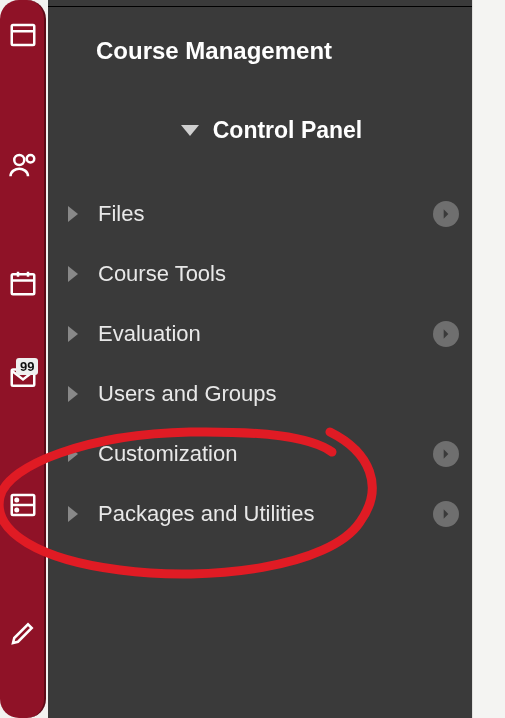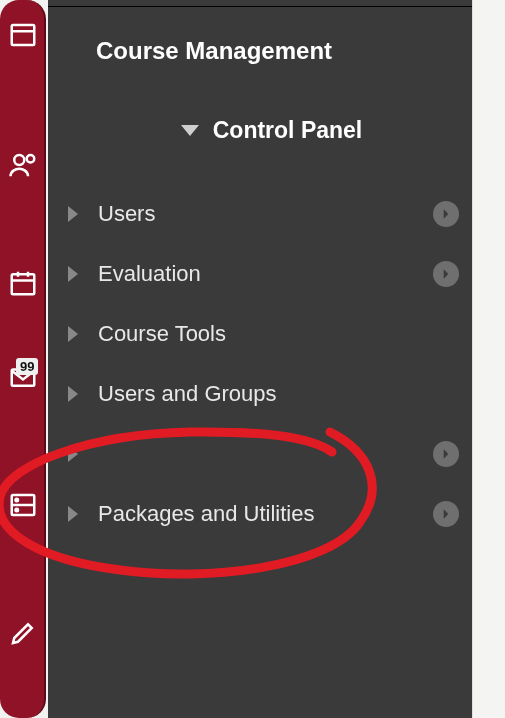--- a/index.html
+++ b/index.html
@@ -210,51 +210,52 @@
 
     <div class="section-title">Course Management</div>
 
     <div class="header-row">
       <span class="tri-down"></span>
       <span class="hlabel">Control Panel</span>
     </div>
 
     <div class="item-row">
       <span class="tri-right"></span>
-      <span class="ilabel">Users</span>
-      <span class="go-arrow">
-          <svg viewBox="0 0 24 24">
-            <path d="M8 4l8 8-8 8z"></path>
-          </svg>
-        </span>
+      <span class="ilabel">Files</span>
+      <span class="go-arrow">
+          <svg viewBox="0 0 24 24">
+            <path d="M8 4l8 8-8 8z"></path>
+          </svg>
+        </span>
+    </div>
+
+    <div class="item-row">
+      <span class="tri-right"></span>
+      <span class="ilabel">Course Tools</span>
     </div>
 
     <div class="item-row">
       <span class="tri-right"></span>
       <span class="ilabel">Evaluation</span>
       <span class="go-arrow">
           <svg viewBox="0 0 24 24">
             <path d="M8 4l8 8-8 8z"></path>
           </svg>
         </span>
     </div>
 
-    <div class="item-row">
-      <span class="tri-right"></span>
-      <span class="ilabel">Course Tools</span>
-    </div>
-
 
     <div class="item-row">
       <span class="tri-right"></span>
       <span class="ilabel">Users and Groups</span>
     </div>
 
     <div class="item-row">
       <span class="tri-right"></span>
+      <span class="ilabel">Customization</span>
       <span class="go-arrow">
           <svg viewBox="0 0 24 24">
             <path d="M8 4l8 8-8 8z"></path>
           </svg>
         </span>
     </div>
 
     <div class="item-row">
       <span class="tri-right"></span>
       <span class="ilabel">Packages and Utilities</span>

